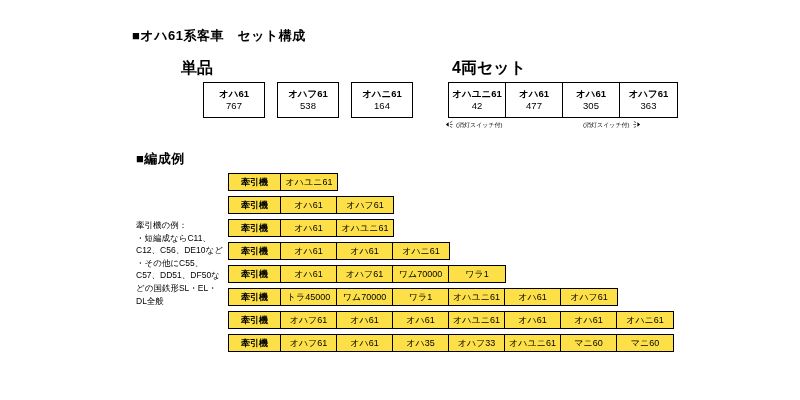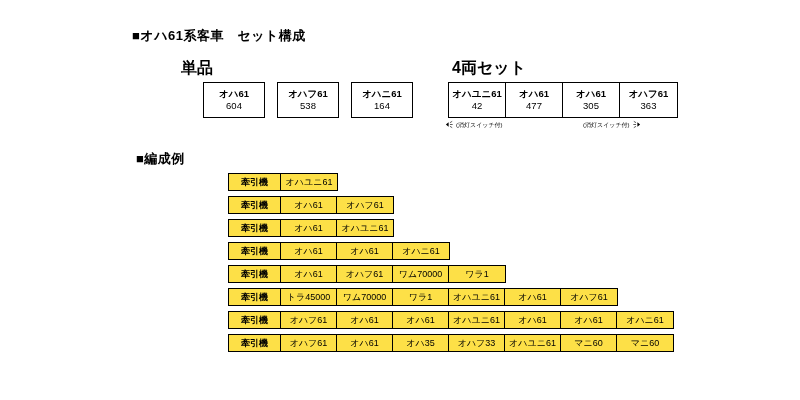--- a/index.html
+++ b/index.html
@@ -144,21 +144,21 @@
 
   <div class="section-heading" id="heading-sets">■オハ61系客車　セット構成</div>
 
   <div class="sub-heading" id="label-tanpin">単品</div>
 
   <div class="sub-heading" id="label-4set">4両セット</div>
 
   <div id="singles">
       <div class="car-box">
         <div class="car-name">オハ61</div>
-        <div class="car-num">604</div>
+        <div class="car-num">767</div>
       </div>
       <div class="car-box">
         <div class="car-name">オハフ61</div>
         <div class="car-num">538</div>
       </div>
       <div class="car-box">
         <div class="car-name">オハニ61</div>
         <div class="car-num">164</div>
       </div>
     </div>
@@ -197,20 +197,23 @@
     <span class="lamp-icon">
       <svg viewBox="0 0 10 10" width="9" height="9" aria-hidden="true">
         <path d="M9 5 L6 2.5 L6 7.5 Z" fill="#000"></path>
         <path d="M4.5 3 L2 1.5 M4.5 5 L1.5 5 M4.5 7 L2 8.5" stroke="#000" stroke-width="0.7" fill="none"></path>
       </svg>
     </span>
   </div>
 
   <div class="section-heading" id="heading-formations">■編成例</div>
 
+  <div id="formation-note">牽引機の例：
+・短編成ならC11、C12、C56、DE10など
+・その他にC55、C57、DD51、DF50などの国鉄形SL・EL・DL全般</div>
 
   <div id="formations">
       <div class="formation-row">
         <div class="formation-cell loco">牽引機</div>
         <div class="formation-cell">オハユニ61</div>
       </div>
       <div class="formation-row">
         <div class="formation-cell loco">牽引機</div>
         <div class="formation-cell">オハ61</div>
         <div class="formation-cell">オハフ61</div>

